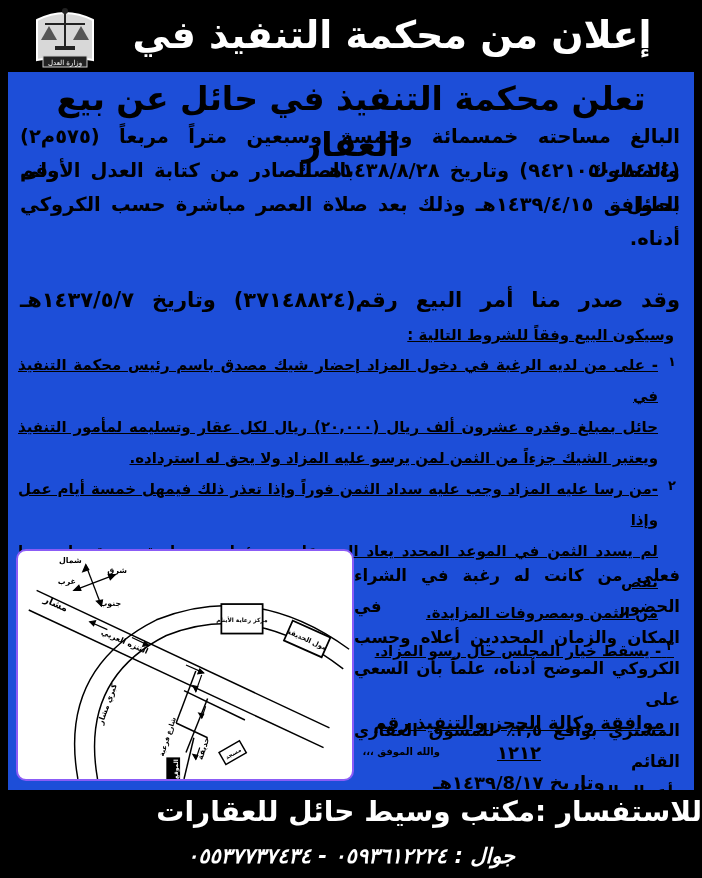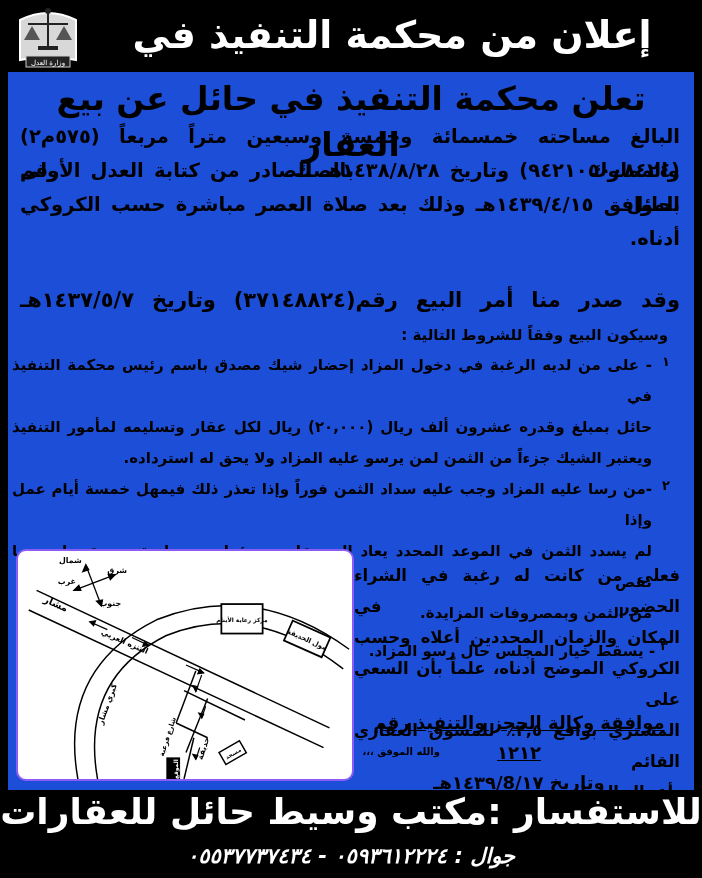--- a/index.html
+++ b/index.html
@@ -2,34 +2,34 @@
 <html lang="ar" dir="rtl"><head>
   <meta charset="utf-8">
   <style>
     * { box-sizing: border-box; margin: 0; padding: 0; }
     html, body { width: 702px; height: 878px; background: #000; overflow: hidden; }
     body { font-family: "DejaVu Sans", sans-serif; color: #000; position: relative; direction: rtl; }
 
     .header { position: absolute; top: 0; left: 0; width: 702px; height: 72px; background: #000; }
     .header-title { position: absolute; right: 20px; top: 4px; width: 580px; text-align: center;
       color: #fff; font-weight: bold; font-size: 38px; line-height: 62px; letter-spacing: 0.5px; }
-    .logo { position: absolute; left: 14px; top: 4px; width: 68px; height: 66px; }
+    .logo { position: absolute; left: 31px; top: 4px; width: 68px; height: 66px; }
 
     .body-panel { position: absolute; top: 72px; left: 8px; width: 686px; height: 718px; background: #1d4ed8; }
 
     .subtitle { position: absolute; top: 4px; left: 0; width: 686px; text-align: center;
       font-weight: bold; font-size: 33px; line-height: 46px; }
 
     .para { position: absolute; right: 14px; width: 660px; font-weight: bold; font-size: 19.5px;
       text-align: justify; text-align-last: justify; }
     .p1 { top: 48px; line-height: 34px; margin-left: 16px; }
     .p1 .line { display: block; height: 34px; text-align: justify; text-align-last: justify; }
     .p2 { top: 212px; font-size: 21px; line-height: 32px; }
 
-    .conditions { position: absolute; right: 22px; top: 248px; width: 660px; font-size: 15px; font-weight: bold; }
+    .conditions { position: absolute; right: 16px; top: 248px; width: 660px; font-size: 15px; font-weight: bold; text-decoration: underline; }
     .cond-intro { line-height: 30px; padding-right: 4px; }
     .cond { position: relative; padding-right: 20px; line-height: 31px; }
     .cond .num { position: absolute; right: 2px; top: -4px; font-size: 13px; }
     .cond-line { display: block; text-align: justify; text-align-last: justify; }
     .cond-line.last { text-align-last: right; }
     .cond-row { display: flex; gap: 60px; padding-right: 4px; line-height: 30px; margin-top: 2px; }
     .cond-row span { position: relative; }
 
     .map { position: absolute; left: 8px; top: 477px; width: 338px; height: 232px;
       border: 2px solid #8b5cf6; border-radius: 10px; background: #fff; overflow: hidden; }
@@ -37,21 +37,21 @@
 
     .right-text { position: absolute; right: 14px; top: 488px; width: 326px; font-weight: bold;
       font-size: 16.5px; line-height: 31px; }
     .right-text .line { display: block; text-align: justify; text-align-last: justify; }
     .right-text .line.last { text-align-last: right; }
     .approval { position: absolute; right: 20px; top: 636px; width: 310px; text-align: center;
       font-weight: bold; font-size: 18px; line-height: 30px; text-decoration: underline; }
     .closing { position: absolute; right: 254px; top: 674px; font-size: 10px; font-weight: bold; }
 
     .footer { position: absolute; top: 790px; left: 0; width: 702px; height: 88px; background: #000; color: #fff; text-align: center; font-weight: bold; }
-    .footer-line1 { font-size: 36px; line-height: 44px; letter-spacing: 3px; }
+    .footer-line1 { font-size: 28px; line-height: 44px; letter-spacing: 3px; text-align: right; }
     .footer-line2 { font-size: 21px; line-height: 44px; letter-spacing: 2px; font-style: italic; }
   </style>
 </head>
 <body>
 
 <div class="header">
   <div class="header-title">إعلان من محكمة التنفيذ في حائل</div>
   <div class="logo">
     <svg viewBox="0 0 68 66" width="68" height="66">
       <path d="M6 16 Q34 2 62 16 L62 56 Q34 50 6 56 Z" fill="#d8d8d8" stroke="#fff" stroke-width="2"></path>

